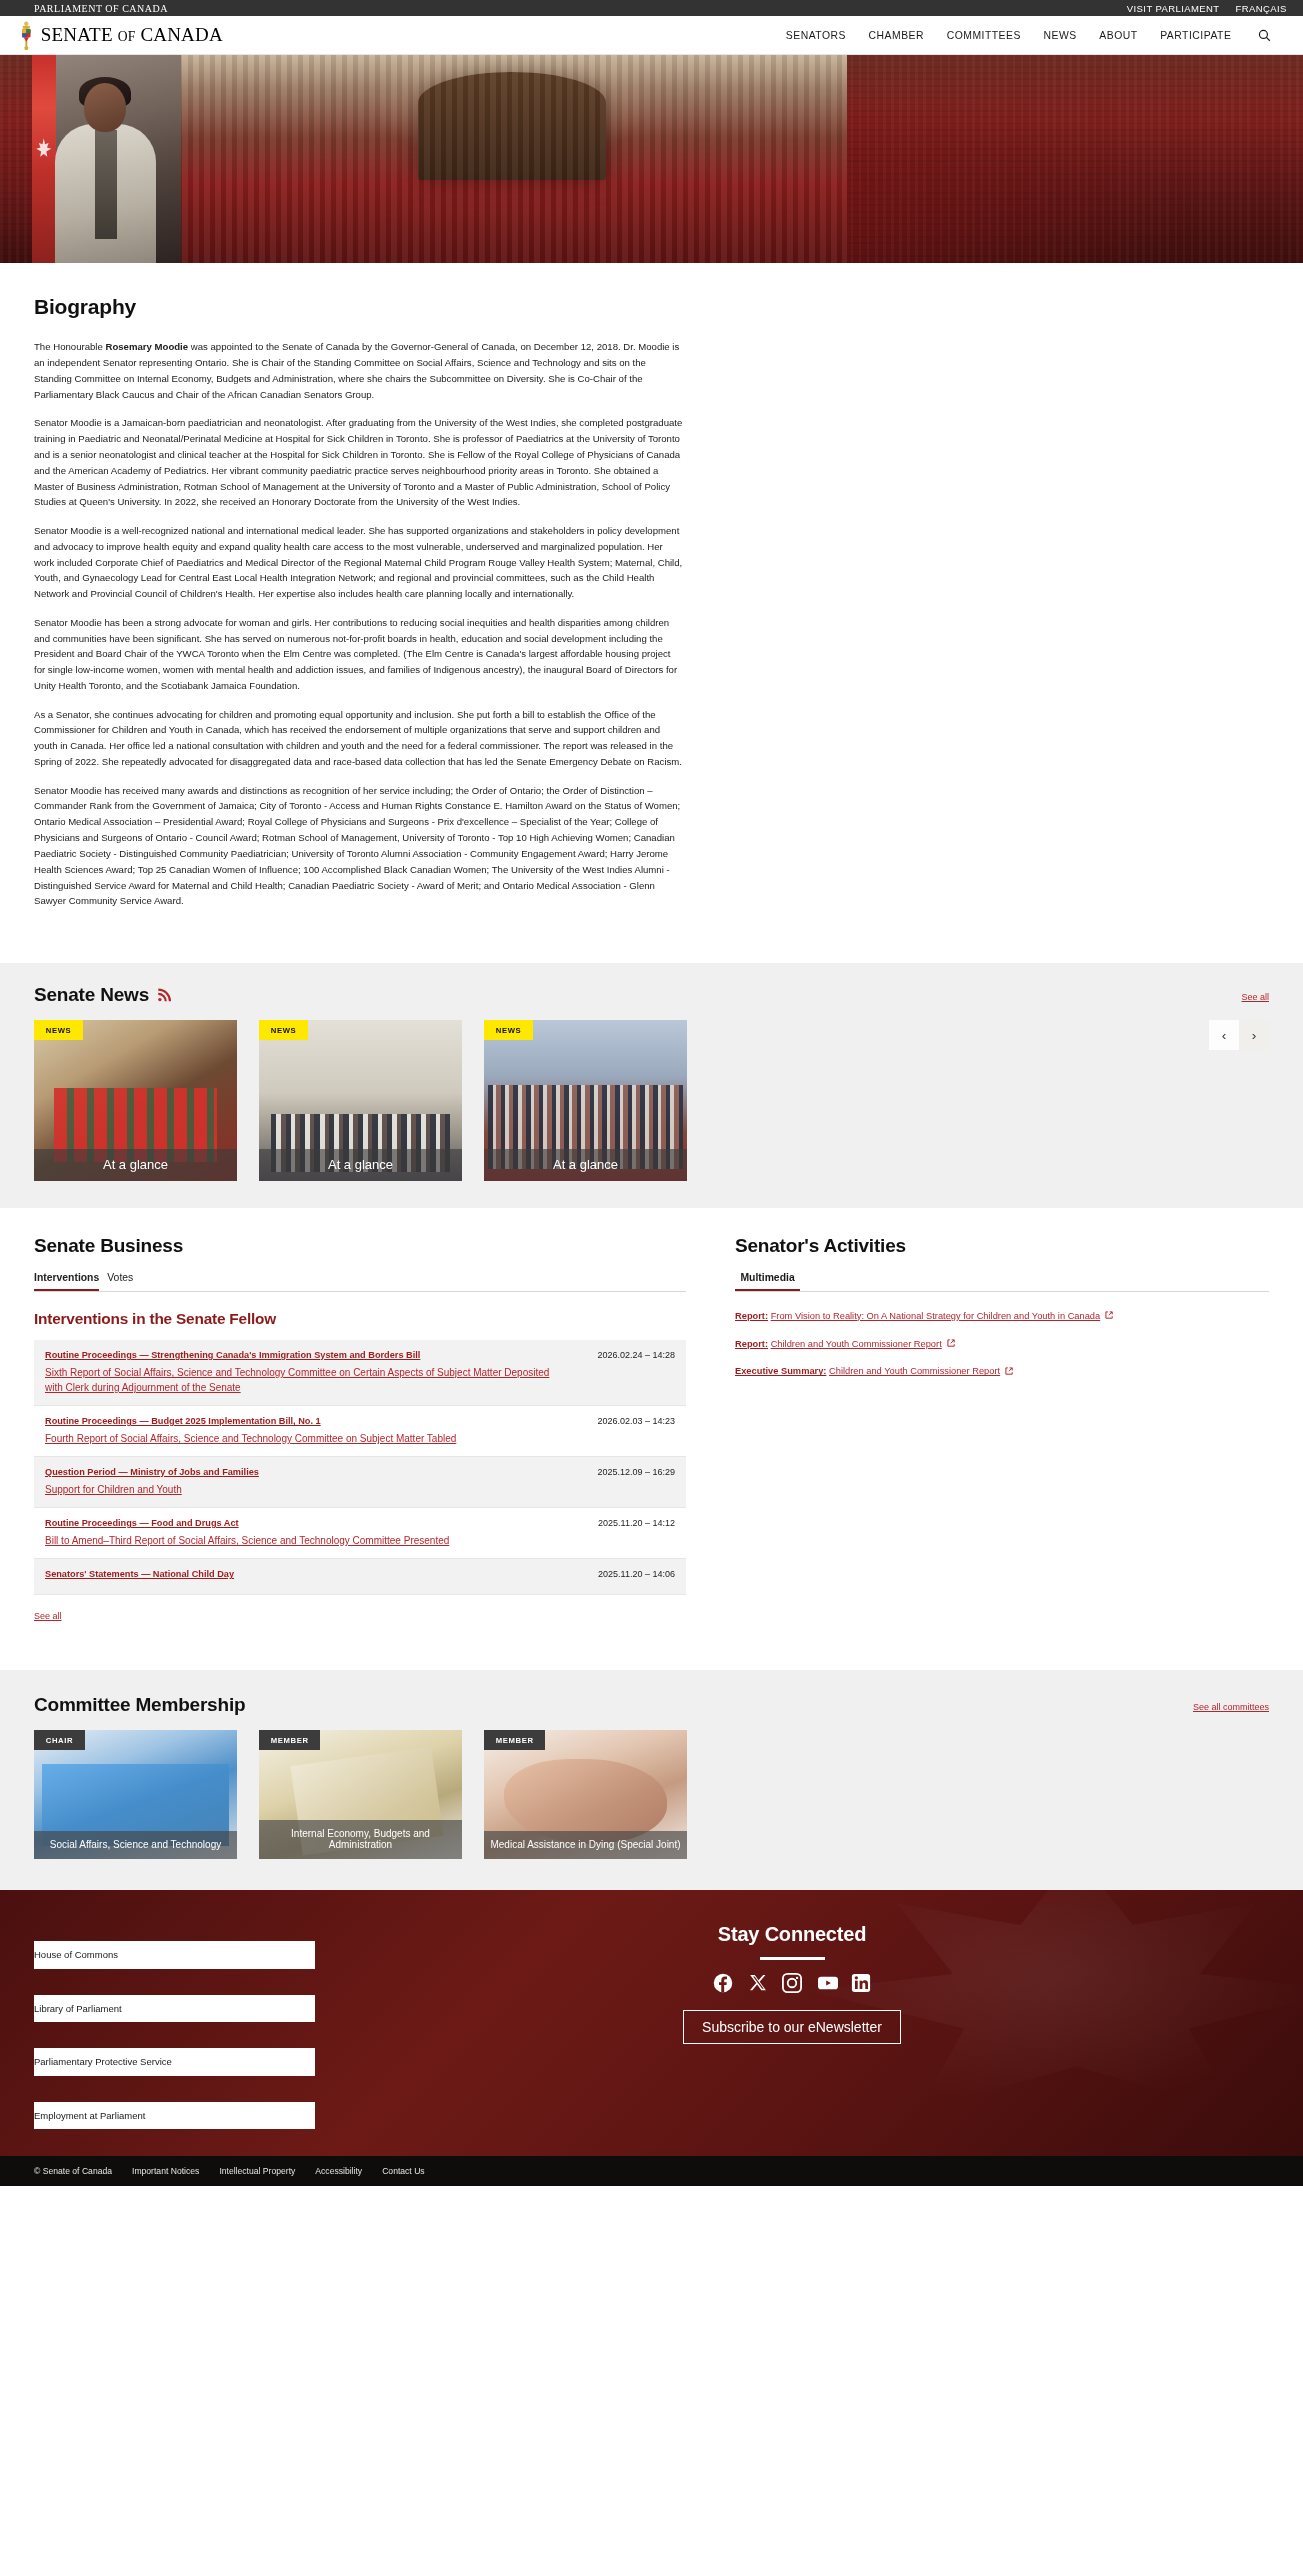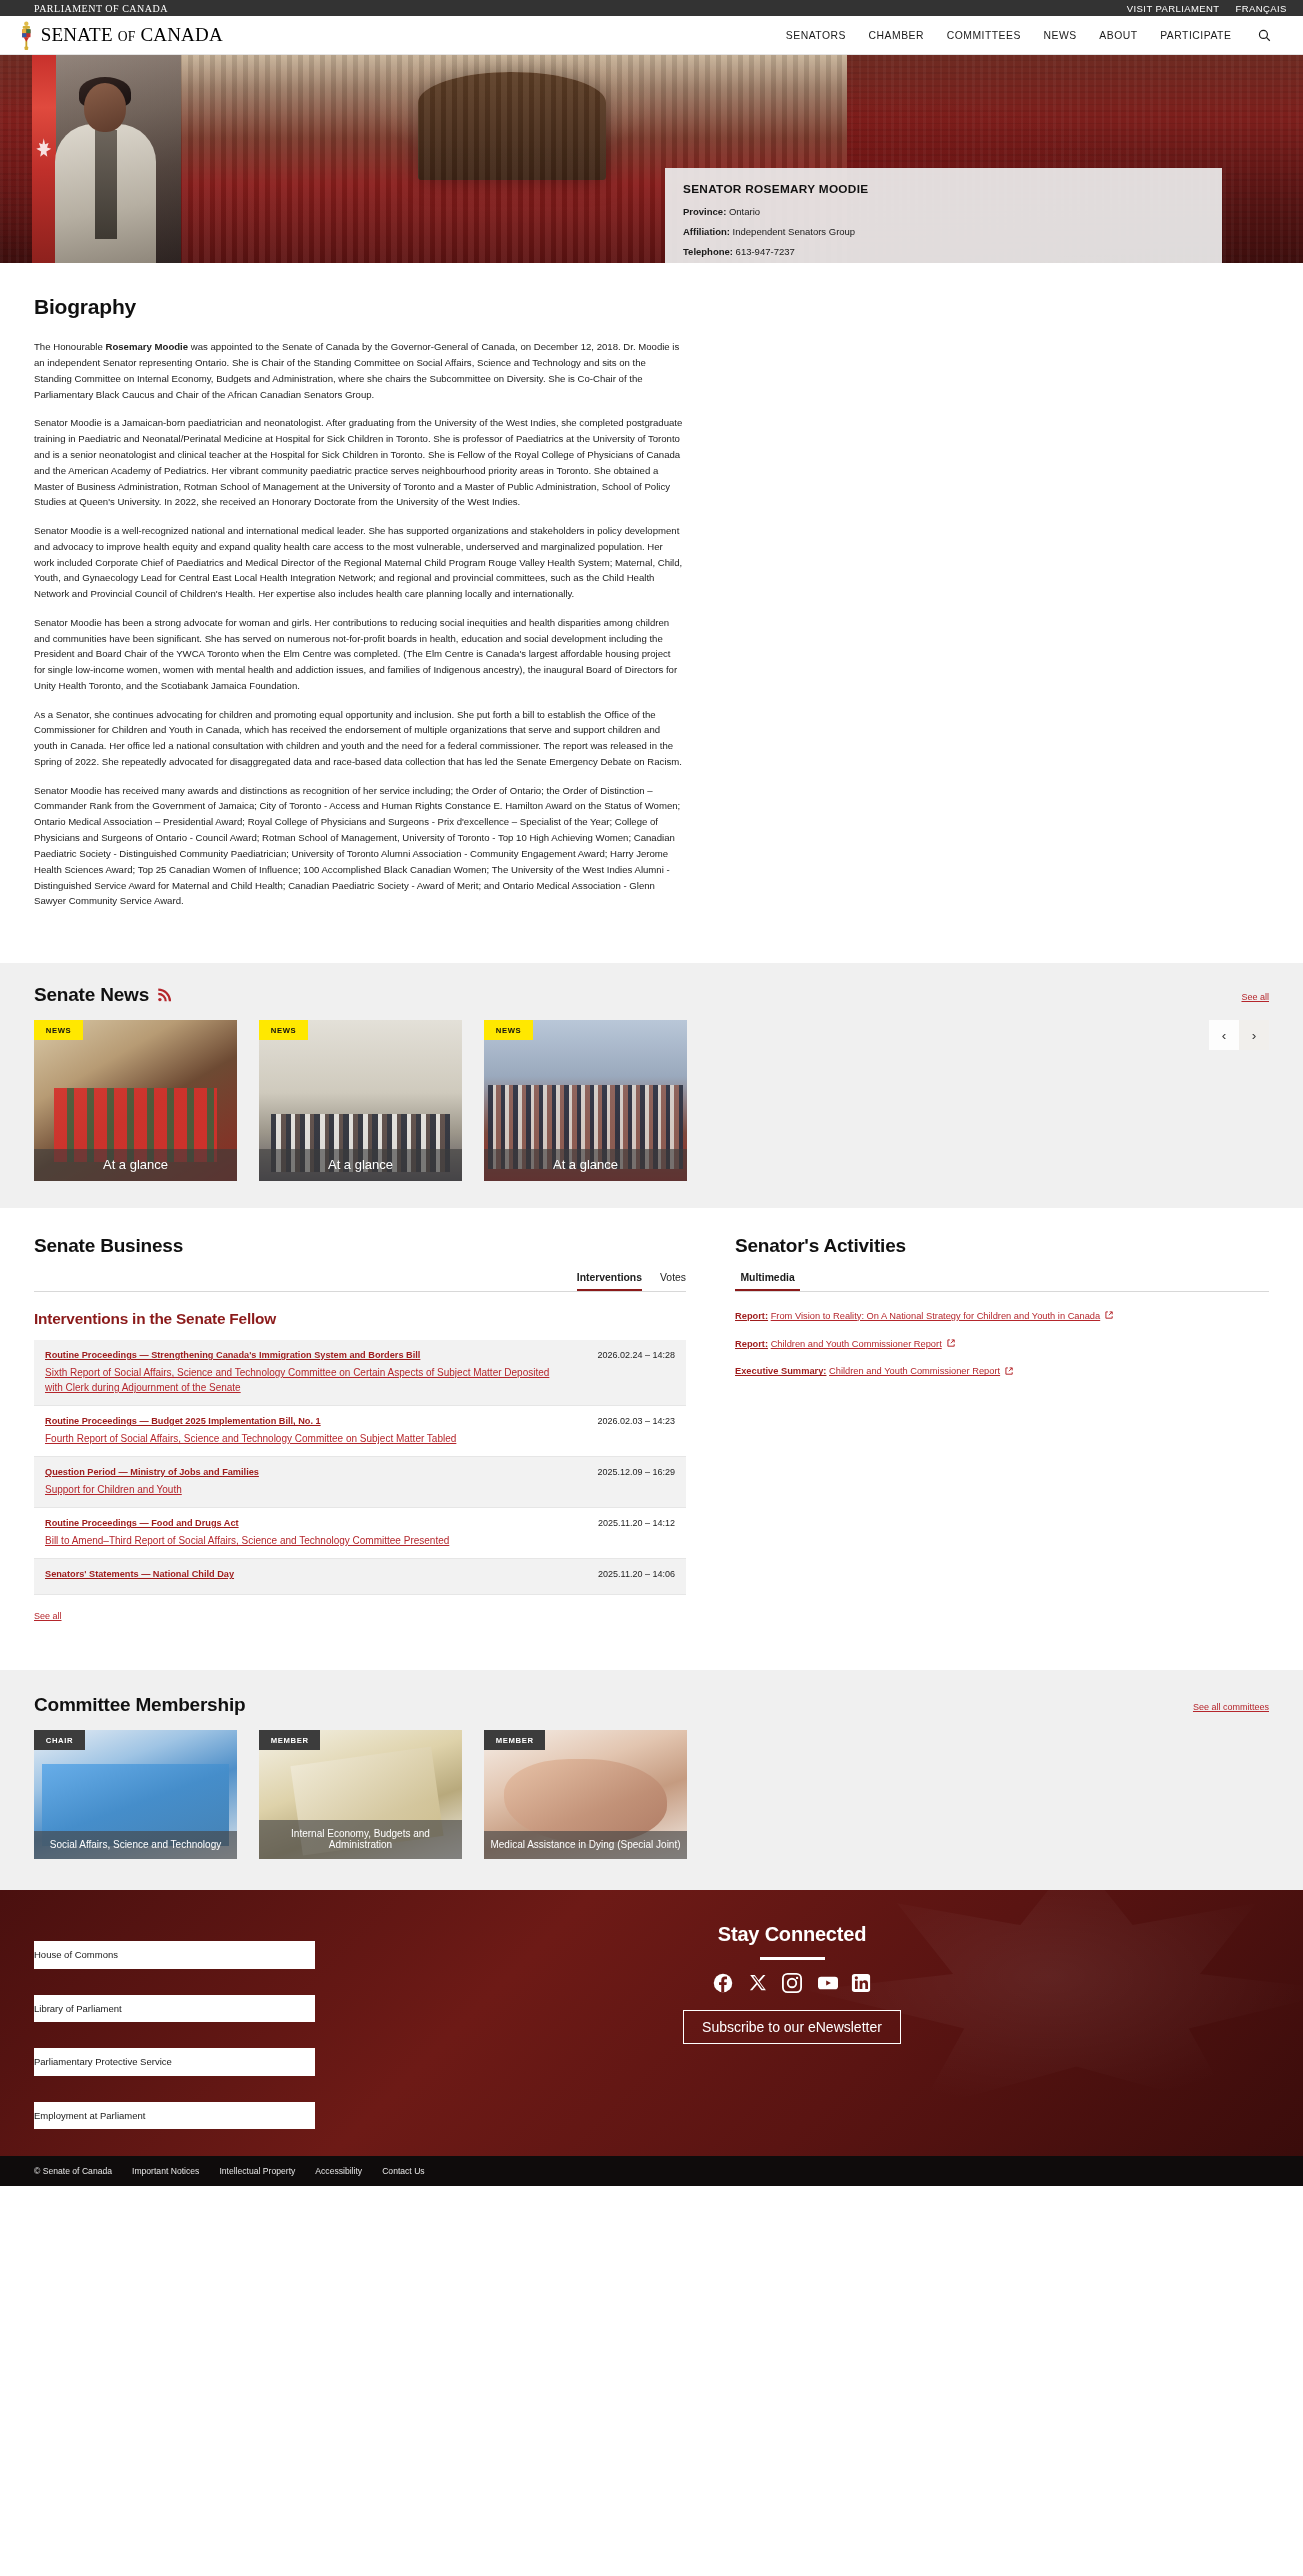--- a/index.html
+++ b/index.html
@@ -223,21 +223,21 @@
     display:flex; align-items:center; justify-content:center;
   }
   .carousel-btns button + button { background: rgba(240,238,234,.88); }
 
   
   .business-section { background:#fff; padding: 27px 0 48px 0; }
   .cols { display:flex; gap: 49px; }
   .col-left { width: 652px; }
   .col-right { flex:1; }
   .cols h2 { font-size:19px; font-weight:bold; color:#111; margin-bottom:14.5px; letter-spacing:-0.2px; }
-  .tabs { display:flex; gap:18px; border-bottom:0.9px solid #d8d8d8; margin-bottom:18px;justify-content:flex-end; }
+  .tabs { display:flex; gap:8px; border-bottom:0.9px solid #d8d8d8; margin-bottom:18px; }
   .tab { font-size:10.4px; padding-bottom:6.3px; color:#222; cursor:pointer; }
   .tab.active { font-weight:bold; border-bottom:2.7px solid #8b1a1a; }
   .cols h3 {
     font-size:15.4px; font-weight:bold; color:#8b1a1a; margin-bottom:11.8px; letter-spacing:-0.2px;
   }
   .interv-list { border-top:0; }
   .interv-row {
     display:flex; align-items:flex-start; justify-content:space-between;
     padding:9px 11px 10px 11px;
     border-bottom:0.9px solid #e6e6e6;
@@ -372,39 +372,20 @@
   <div class="hero-chamber"></div>
   <div class="hero-portrait">
     <div class="flag-strip"></div>
     <div class="portrait-figure">
       <div class="portrait-body"></div>
       <div class="portrait-hair"></div>
       <div class="portrait-head"></div>
     </div>
   </div>
 
-  <div class="senator-card">
-    <h1>SENATOR ROSEMARY MOODIE</h1>
-
-    <div class="sc-row">
-      <span class="lbl">Province:</span>
-      <span>Ontario</span>
-    </div>
-
-    <div class="sc-row">
-      <span class="lbl">Affiliation:</span>
-      <span>Independent Senators Group</span>
-    </div>
-
-    <div class="sc-row">
-      <span class="lbl">Telephone:</span>
-      <span>613-947-7237</span>
-    </div>
-
-  </div>
 </div>
 
 <section class="bio-section">
   <div class="wrap">
     <div class="bio-inner">
       <h2>Biography</h2>
       <p>The Honourable <strong>Rosemary Moodie</strong> was appointed to the Senate of Canada by the Governor-General of Canada, on December 12, 2018. Dr. Moodie is an independent Senator representing Ontario. She is Chair of the Standing Committee on Social Affairs, Science and Technology and sits on the Standing Committee on Internal Economy, Budgets and Administration, where she chairs the Subcommittee on Diversity. She is Co-Chair of the Parliamentary Black Caucus and Chair of the African Canadian Senators Group.</p>
       <p>Senator Moodie is a Jamaican-born paediatrician and neonatologist. After graduating from the University of the West Indies, she completed postgraduate training in Paediatric and Neonatal/Perinatal Medicine at Hospital for Sick Children in Toronto. She is professor of Paediatrics at the University of Toronto and is a senior neonatologist and clinical teacher at the Hospital for Sick Children in Toronto. She is Fellow of the Royal College of Physicians of Canada and the American Academy of Pediatrics. Her vibrant community paediatric practice serves neighbourhood priority areas in Toronto. She obtained a Master of Business Administration, Rotman School of Management at the University of Toronto and a Master of Public Administration, School of Policy Studies at Queen's University. In 2022, she received an Honorary Doctorate from the University of the West Indies.</p>
       <p>Senator Moodie is a well-recognized national and international medical leader. She has supported organizations and stakeholders in policy development and advocacy to improve health equity and expand quality health care access to the most vulnerable, underserved and marginalized population. Her work included Corporate Chief of Paediatrics and Medical Director of the Regional Maternal Child Program Rouge Valley Health System; Maternal, Child, Youth, and Gynaecology Lead for Central East Local Health Integration Network; and regional and provincial committees, such as the Child Health Network and Provincial Council of Children's Health. Her expertise also includes health care planning locally and internationally.</p>
       <p>Senator Moodie has been a strong advocate for woman and girls. Her contributions to reducing social inequities and health disparities among children and communities have been significant. She has served on numerous not-for-profit boards in health, education and social development including the President and Board Chair of the YWCA Toronto when the Elm Centre was completed. (The Elm Centre is Canada's largest affordable housing project for single low-income women, women with mental health and addiction issues, and families of Indigenous ancestry), the inaugural Board of Directors for Unity Health Toronto, and the Scotiabank Jamaica Foundation.</p>

